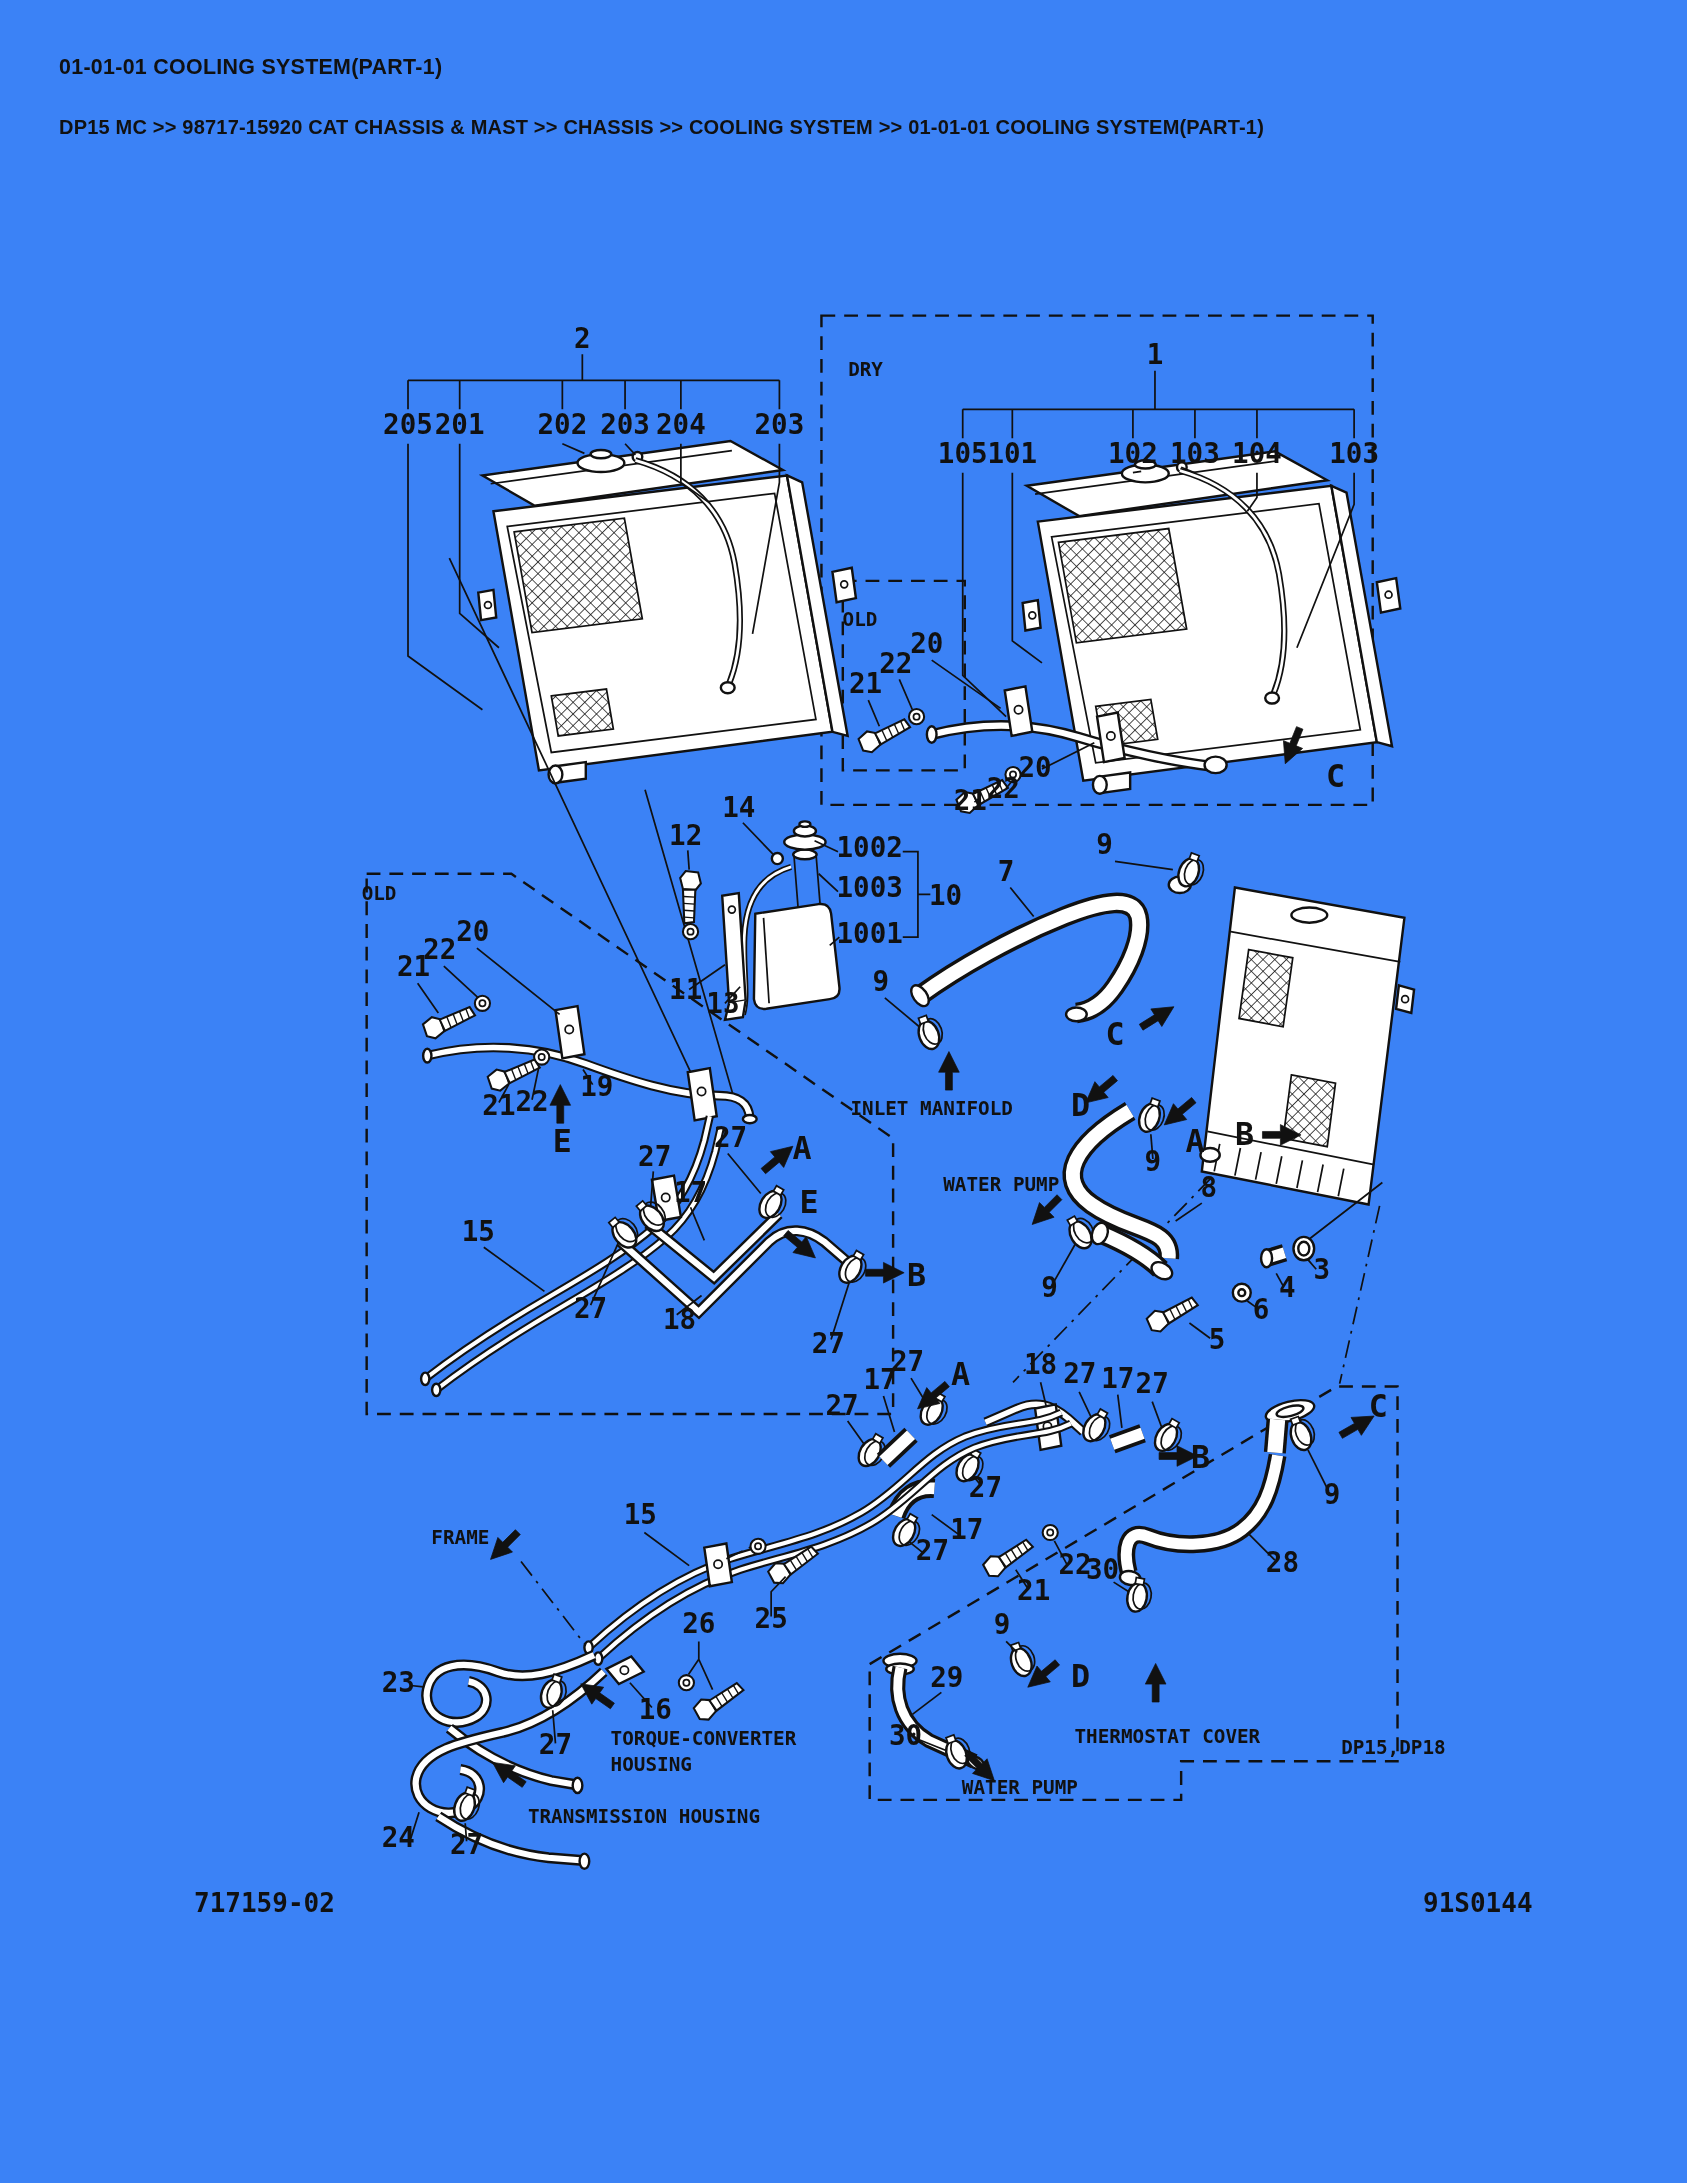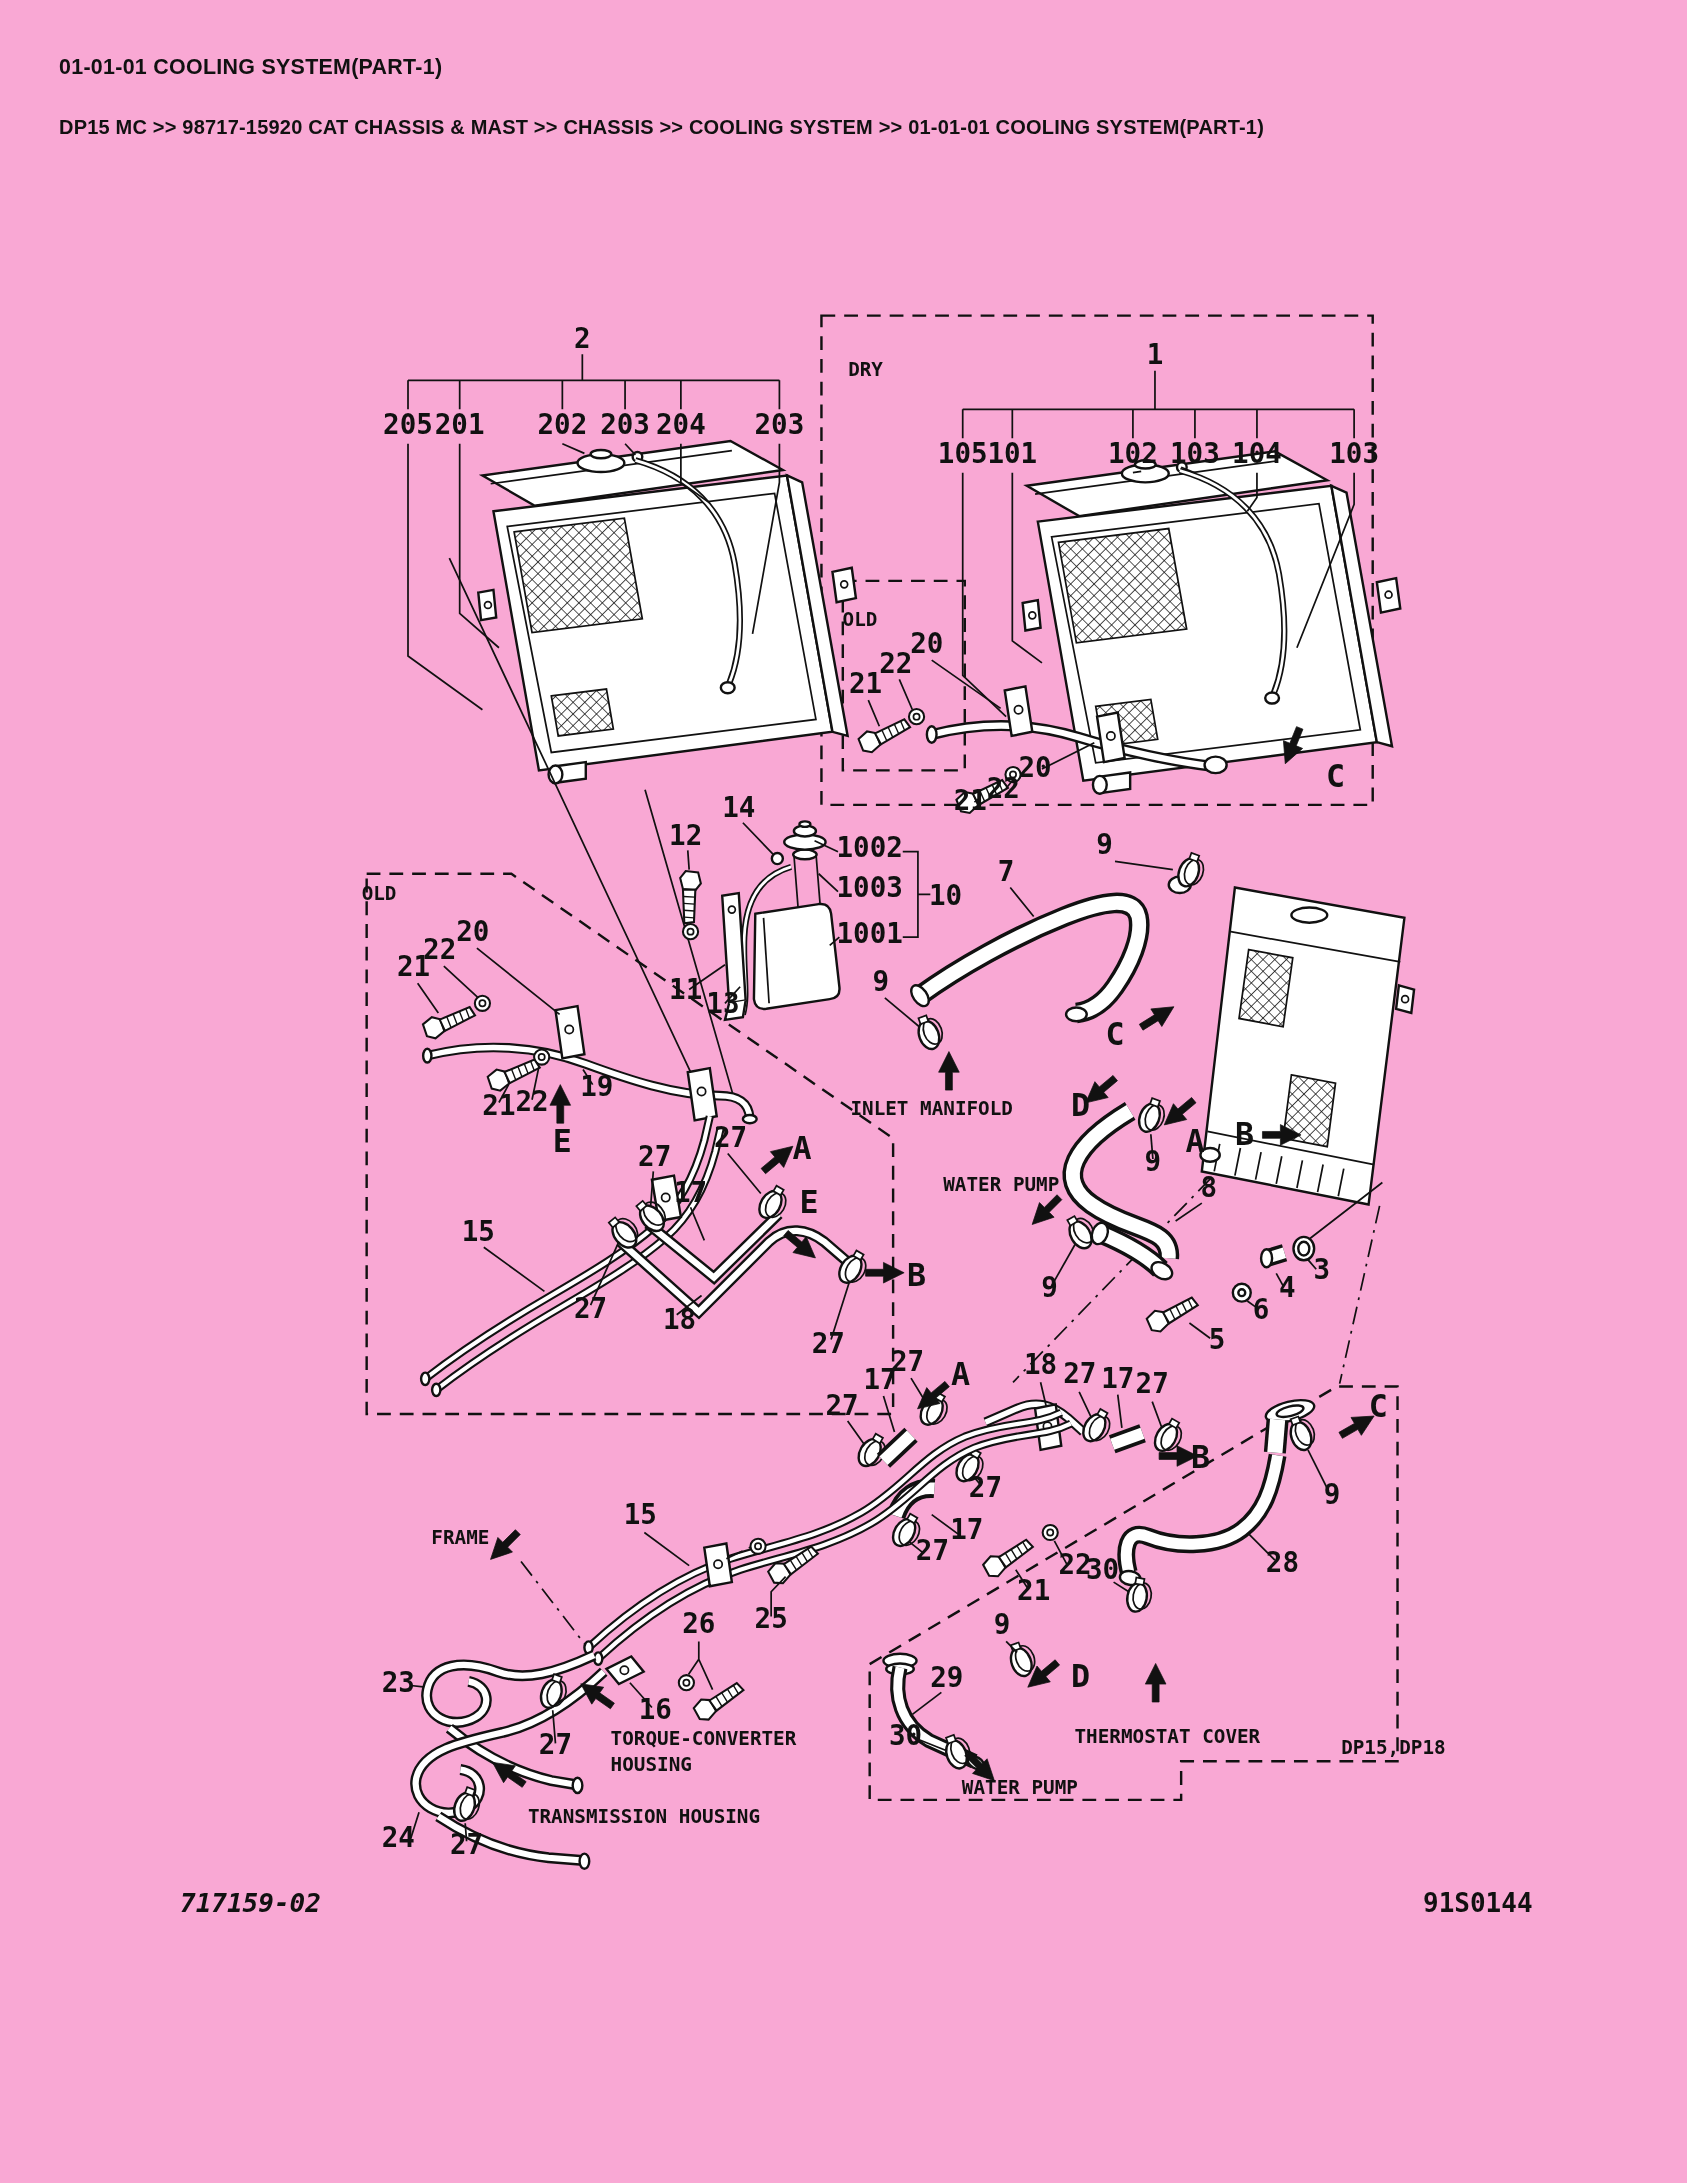--- a/index.html
+++ b/index.html
@@ -1,21 +1,21 @@
 <!DOCTYPE html>
 <html style="font-size:11px"><head>
 <meta charset="utf-8">
 <style>
   html,body{margin:0;padding:0;background:#fff;}
-  .page{position:relative;width:1687px;height:2183px;background:#f9a8d4;overflow:hidden;
+  .page{position:relative;width:1687px;height:2183px;background:#3b82f6;overflow:hidden;
         font-family:"Liberation Sans",sans-serif;color:#111;}
   .hdr-title{position:absolute;left:59px;top:55px;font-size:21.4px;font-weight:bold;letter-spacing:0.3px;}
   .hdr-crumb{position:absolute;left:59px;top:116px;font-size:20px;font-weight:bold;letter-spacing:0.2px;text-align:right;}
   .ftr{position:absolute;top:1888px;font-size:26px;font-weight:bold;font-family:"DejaVu Sans Mono",monospace;}
-  .ftr.left{left:180px;font-style:italic;} .ftr.right{left:1423px;}
+  .ftr.left{left:194px;} .ftr.right{left:1423px;}
   svg{position:absolute;left:0;top:0;}
   .pn{font:700 40px "DejaVu Sans Mono",monospace;fill:#111;text-anchor:middle;}
   .dl{font:700 46px "DejaVu Sans Mono",monospace;fill:#111;text-anchor:middle;}
   .co{font:700 28px "DejaVu Sans Mono",monospace;fill:#111;text-anchor:middle;}
   .cos{font:700 28px "DejaVu Sans Mono",monospace;fill:#111;text-anchor:start;}
   .ln{stroke:#111;stroke-width:2.5;fill:none;}
   .pt{stroke:#111;stroke-width:3.5;fill:#fff;}
   .dash{stroke:#111;stroke-width:3.5;fill:none;stroke-dasharray:20 13;}
   .dashdot{stroke:#111;stroke-width:2.5;fill:none;stroke-dasharray:26 10 4 10;}
 </style>

